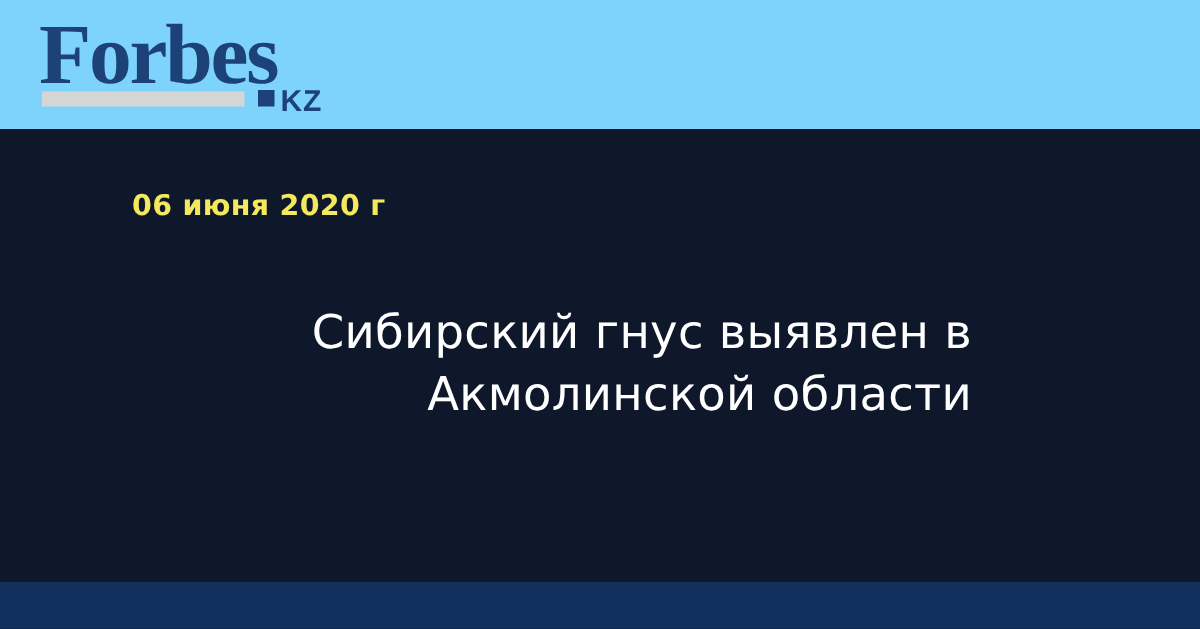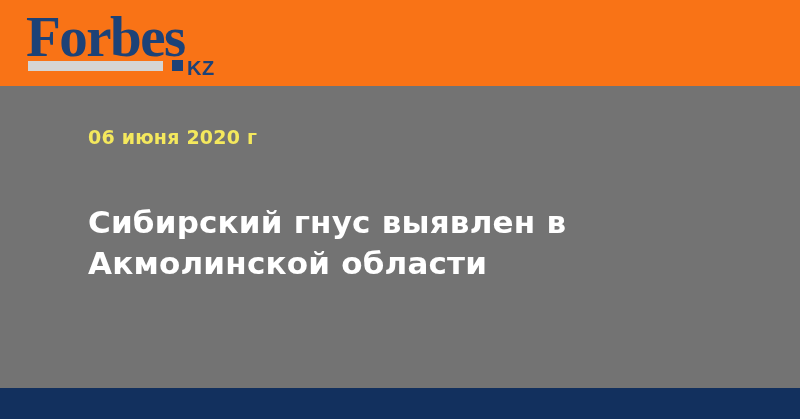--- a/index.html
+++ b/index.html
@@ -22,21 +22,21 @@
     background: #12305e;
   }
 
   
   .header-band {
     position: absolute;
     left: 0;
     top: 0;
     width: 800px;
     height: 89px;
-    background: #f97316;
+    background: #7dd3fc;
   }
 
   .logo {
     position: absolute;
     left: 26px;
     top: 12px;
     width: 200px;
     height: 64px;
   }
 
@@ -83,21 +83,22 @@
     color: #1d4277;
   }
 
   
   .body-area {
     position: absolute;
     left: 0;
     top: 86px;
     width: 800px;
     height: 302px;
-    background: #737373;
+    background: #0f172a;
+    text-align: right;
   }
 
   .article-date {
     position: absolute;
     left: 88px;
     top: 42px;
     font-family: "DejaVu Sans", "Liberation Sans", sans-serif;
     font-weight: bold;
     font-size: 19px;
     letter-spacing: 0.2px;
@@ -105,21 +106,21 @@
     color: #f4e85d;
     white-space: nowrap;
   }
 
   .article-title {
     position: absolute;
     left: 88px;
     top: 95px;
     width: 560px;
     font-family: "DejaVu Sans", "Liberation Sans", sans-serif;
-    font-weight: bold;
+    font-weight: normal;
     font-size: 31px;
     line-height: 41px;
     letter-spacing: 0.2px;
     color: #ffffff;
   }
 </style>
 </head>
 <body>
 
 <div class="page">

